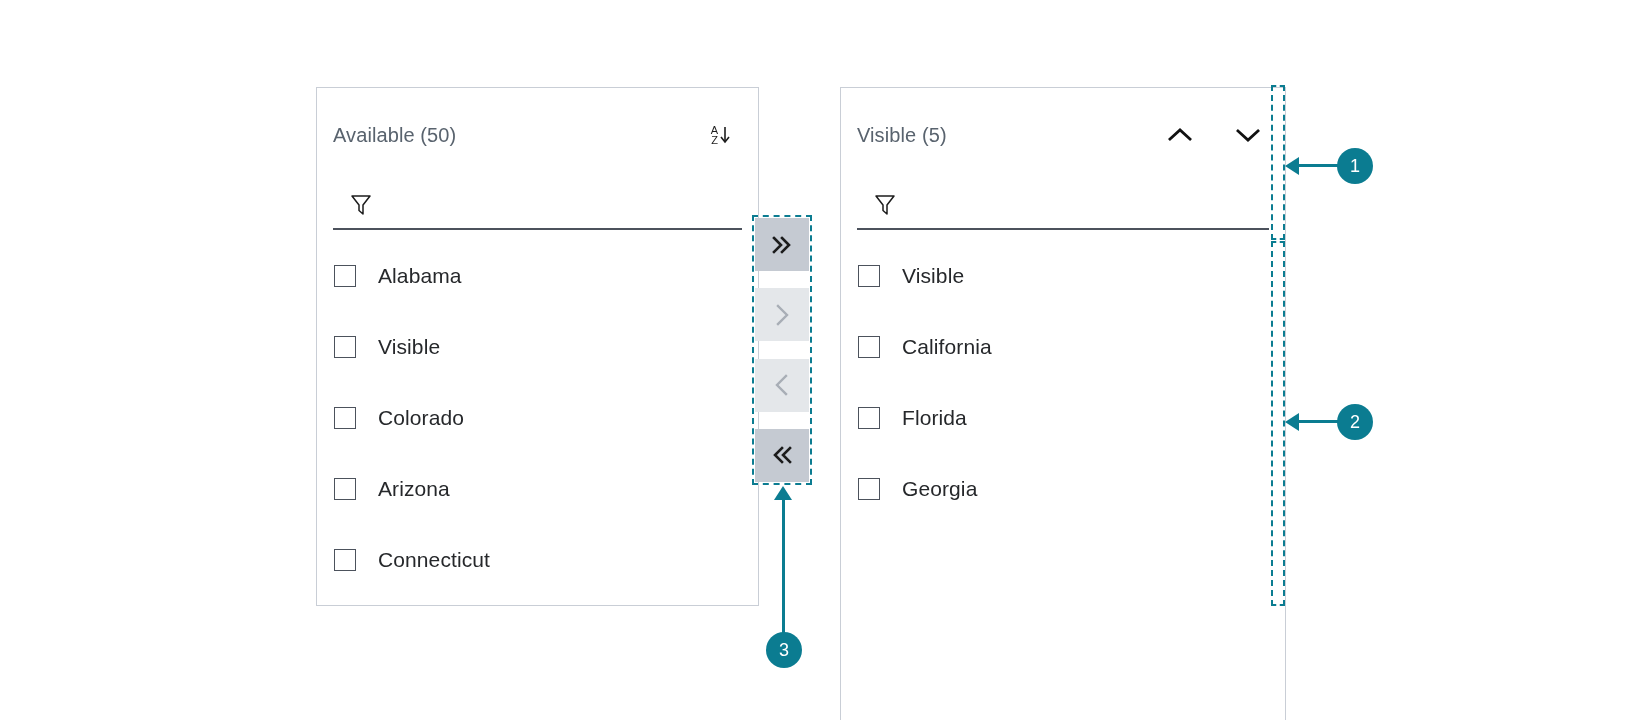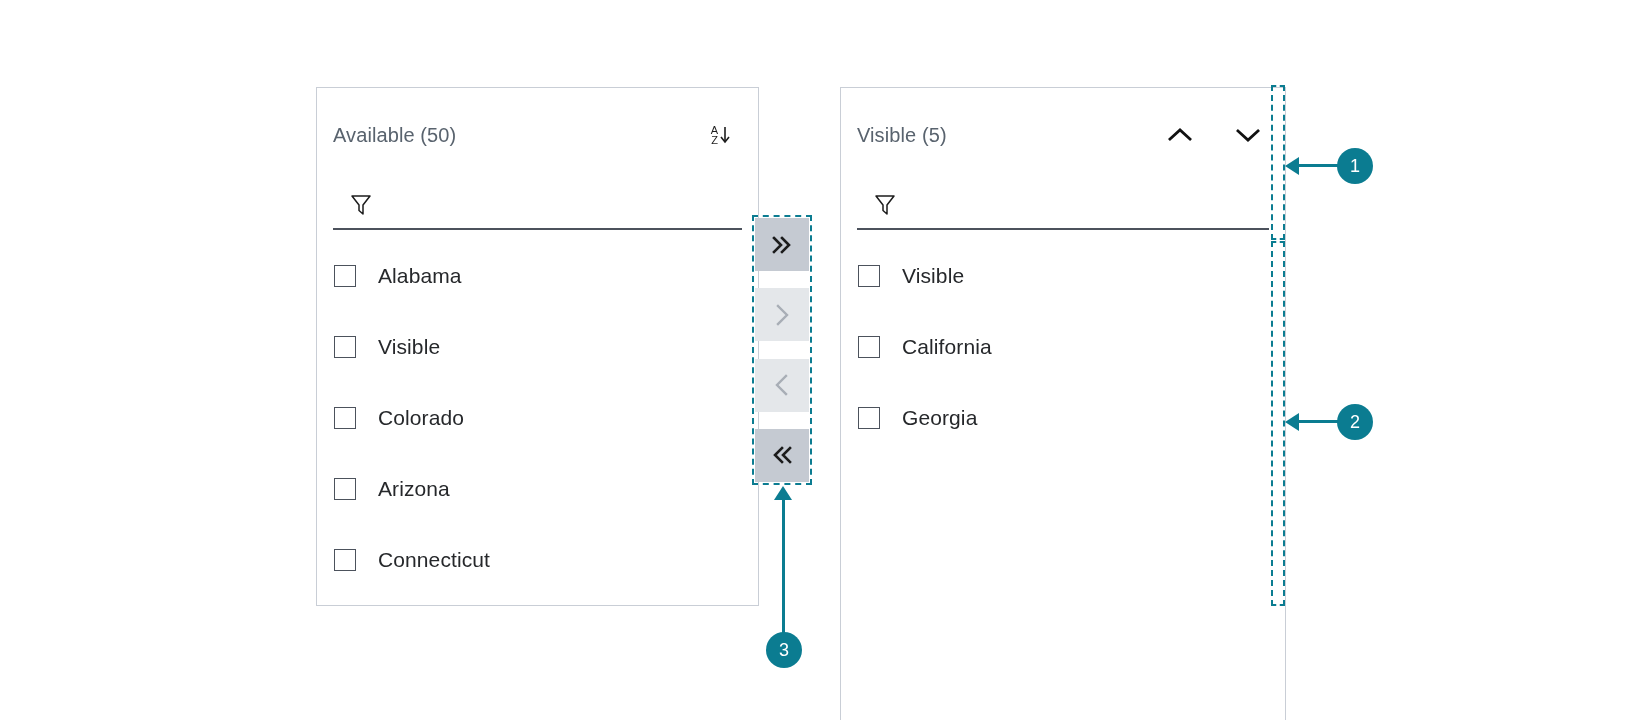--- a/index.html
+++ b/index.html
@@ -343,20 +343,24 @@
     <div class="opt-item">
       <span class="cbx"></span>
       <span class="opt-label">Visible</span>
     </div>
     <div class="opt-item">
       <span class="cbx"></span>
       <span class="opt-label">California</span>
     </div>
     <div class="opt-item">
       <span class="cbx"></span>
+      <span class="opt-label">Florida</span>
+    </div>
+    <div class="opt-item">
+      <span class="cbx"></span>
       <span class="opt-label">Georgia</span>
     </div>
   </div>
 </div>
 
 <div class="ann-box" id="ann-box-1"></div>
 <div class="ann-box" id="ann-box-2"></div>
 <div class="ann-box" id="ann-box-3"></div>
 
 <div class="leader" id="leader-1"></div>

